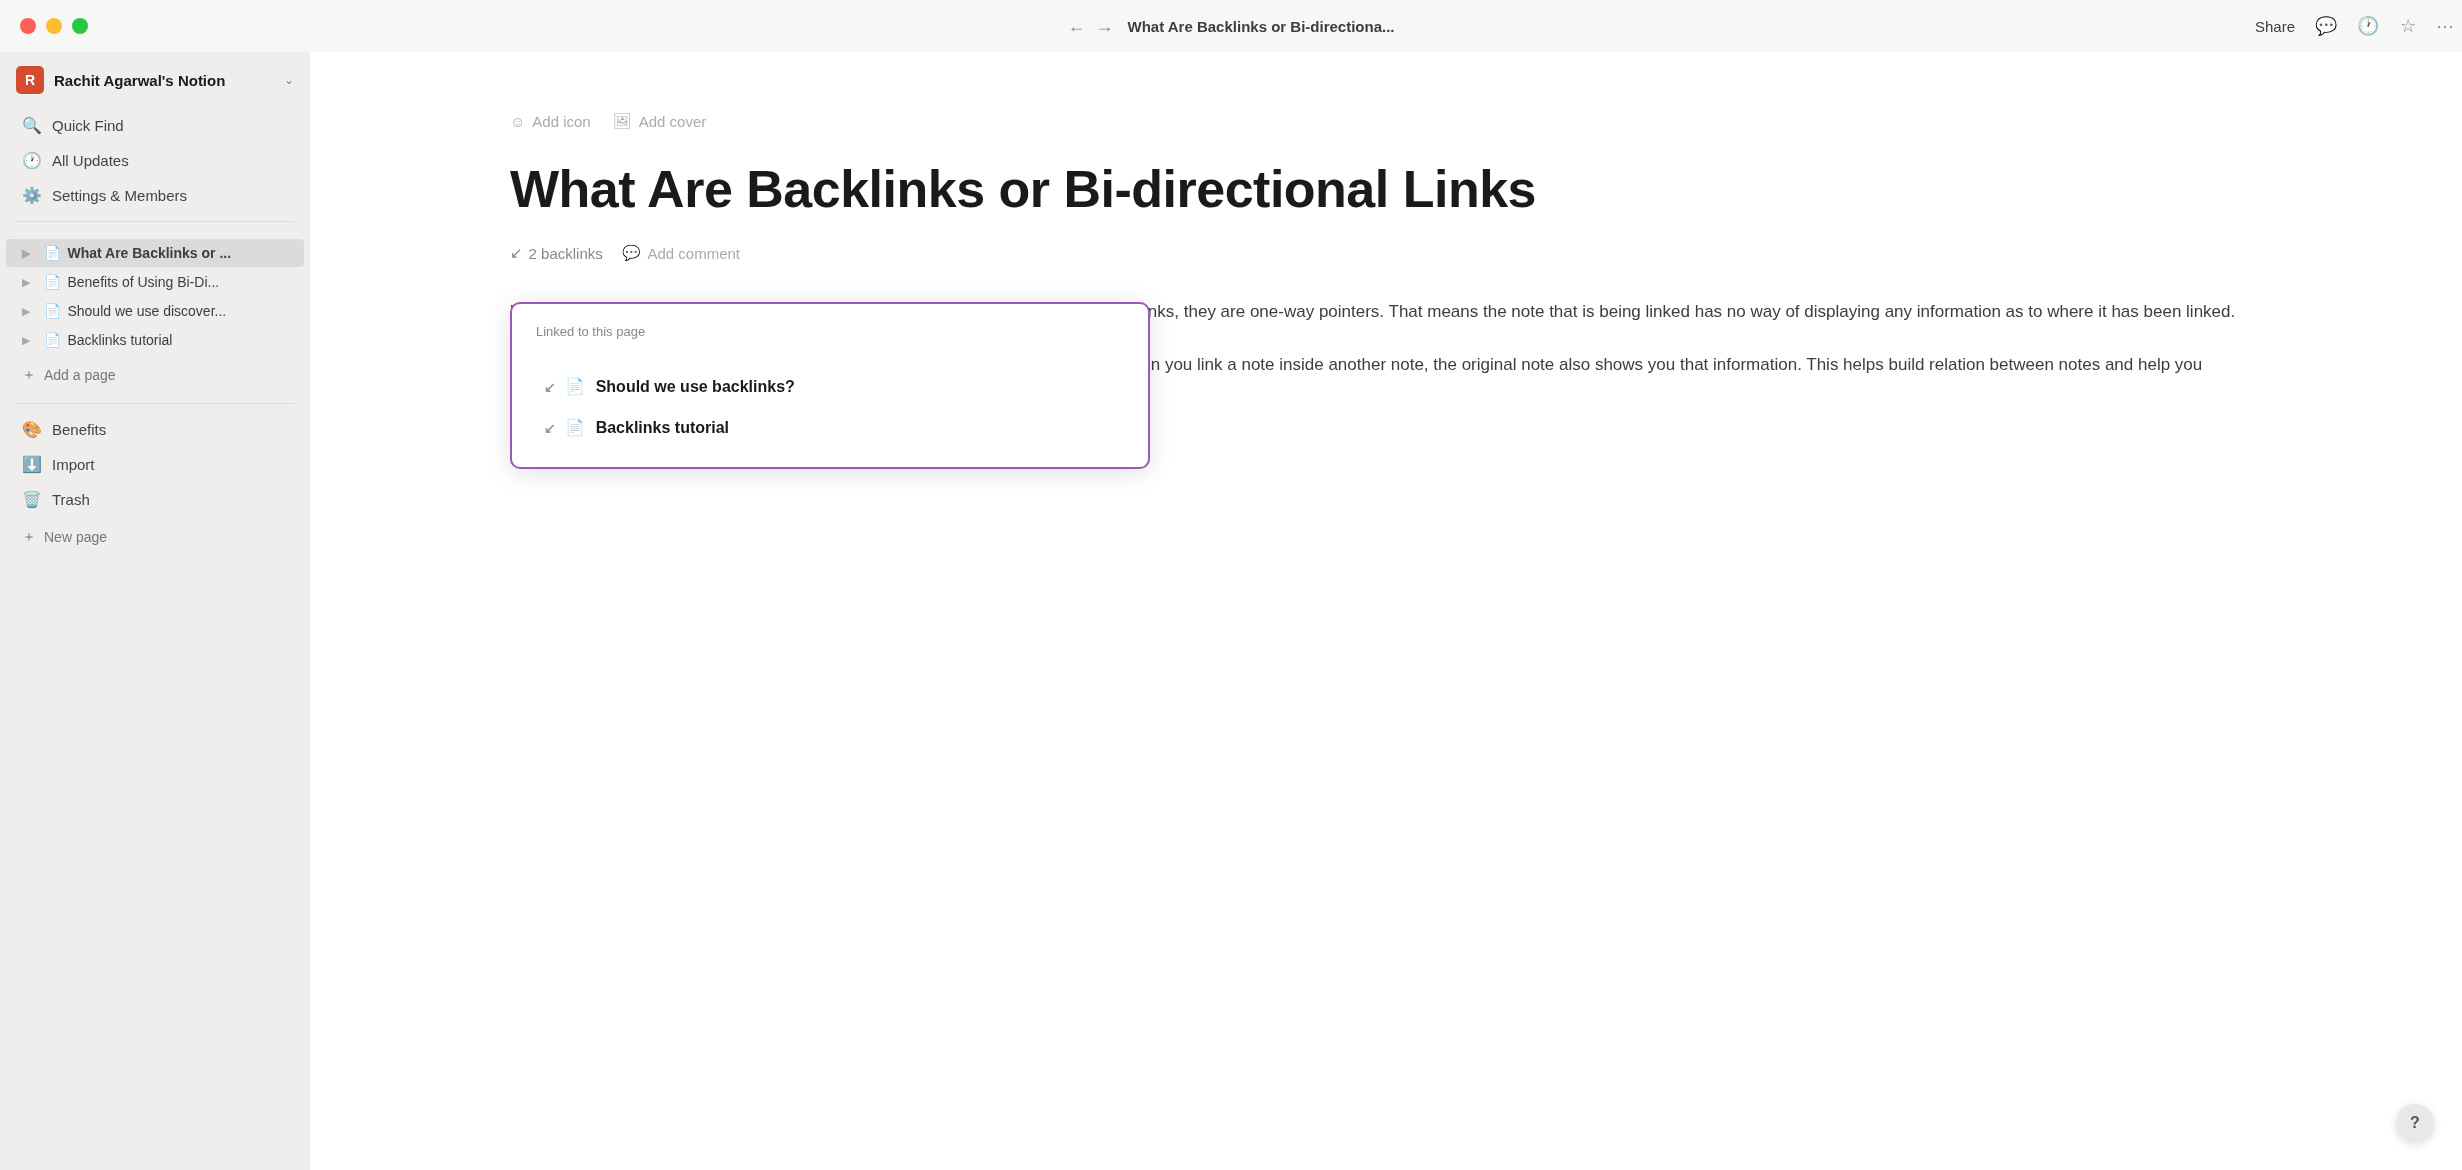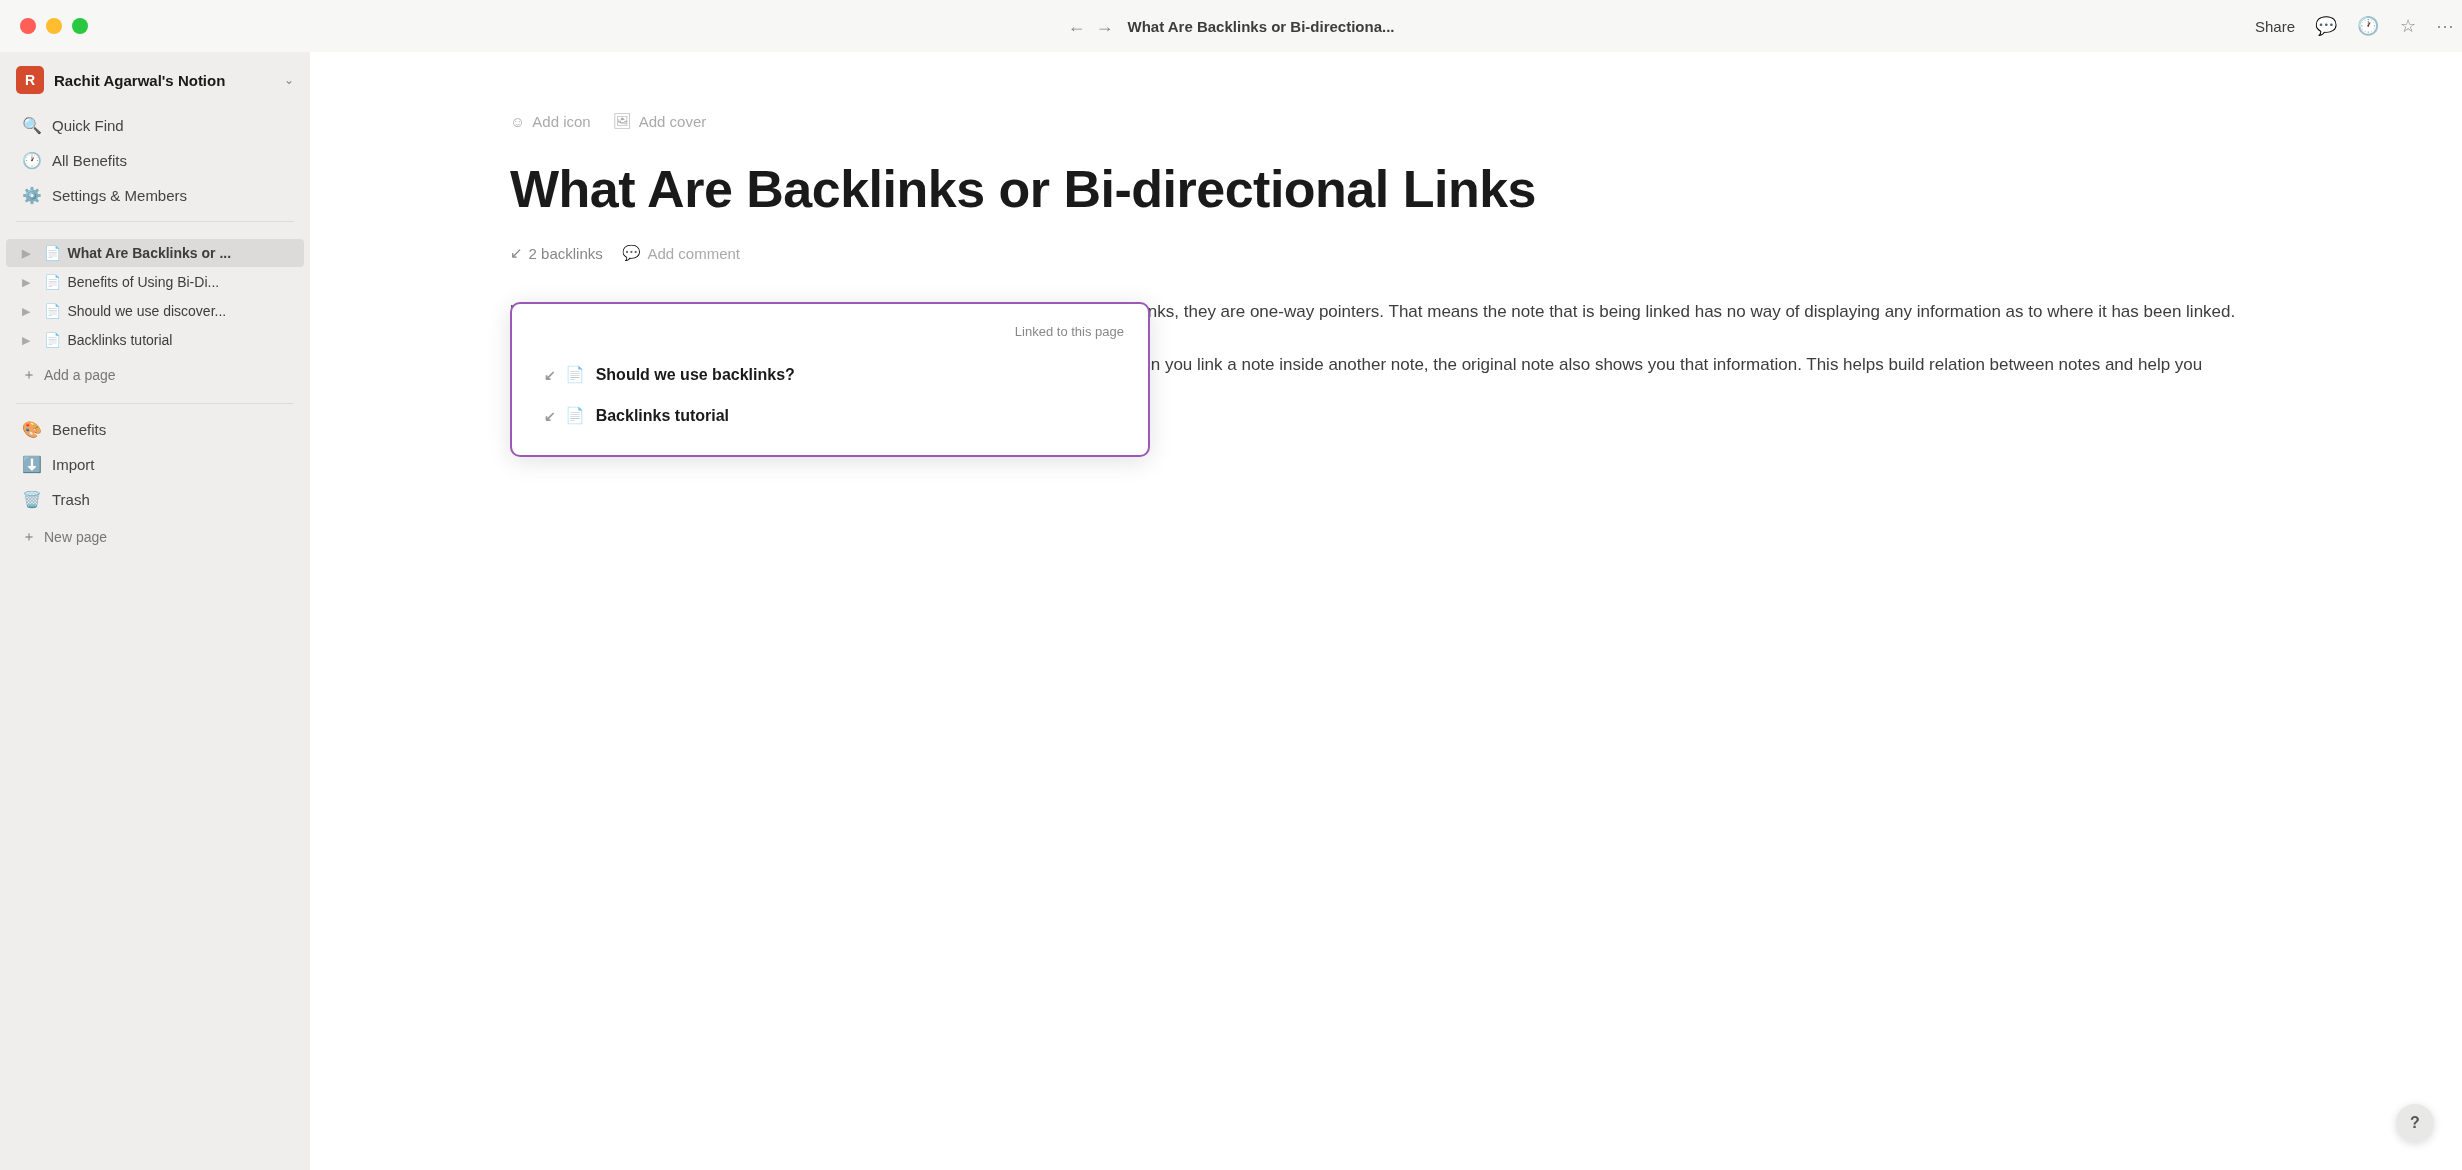--- a/index.html
+++ b/index.html
@@ -269,23 +269,22 @@
       background: white;
       border: 2px solid #9b59b6;
       border-radius: 10px;
       padding: 20px 24px;
       box-shadow: 0 4px 24px rgba(0,0,0,0.12);
       z-index: 100;
     }
     .backlinks-popup-title {
       font-size: 13px;
       color: #888;
-      margin-bottom: 16px;
+      margin-bottom: 28px;
       font-weight: 400;
-      text-align: right;
     }
     .backlink-item {
       display: flex;
       align-items: center;
       gap: 10px;
       padding: 10px 8px;
       font-size: 16px;
       font-weight: 600;
       color: #1a1a1a;
       cursor: pointer;
@@ -362,21 +361,21 @@
       <span class="workspace-name">Rachit Agarwal's Notion</span>
       <span class="chevron-icon">⌄</span>
     </div>
 
     <div class="sidebar-menu-item">
       <span class="menu-icon">🔍</span>
       <span>Quick Find</span>
     </div>
     <div class="sidebar-menu-item">
       <span class="menu-icon">🕐</span>
-      <span>All Benefits</span>
+      <span>All Updates</span>
     </div>
     <div class="sidebar-menu-item">
       <span class="menu-icon">⚙️</span>
       <span>Settings &amp; Members</span>
     </div>
 
     <div class="sidebar-divider"></div>
 
     <div class="sidebar-section">
       <div class="sidebar-page-item active">

